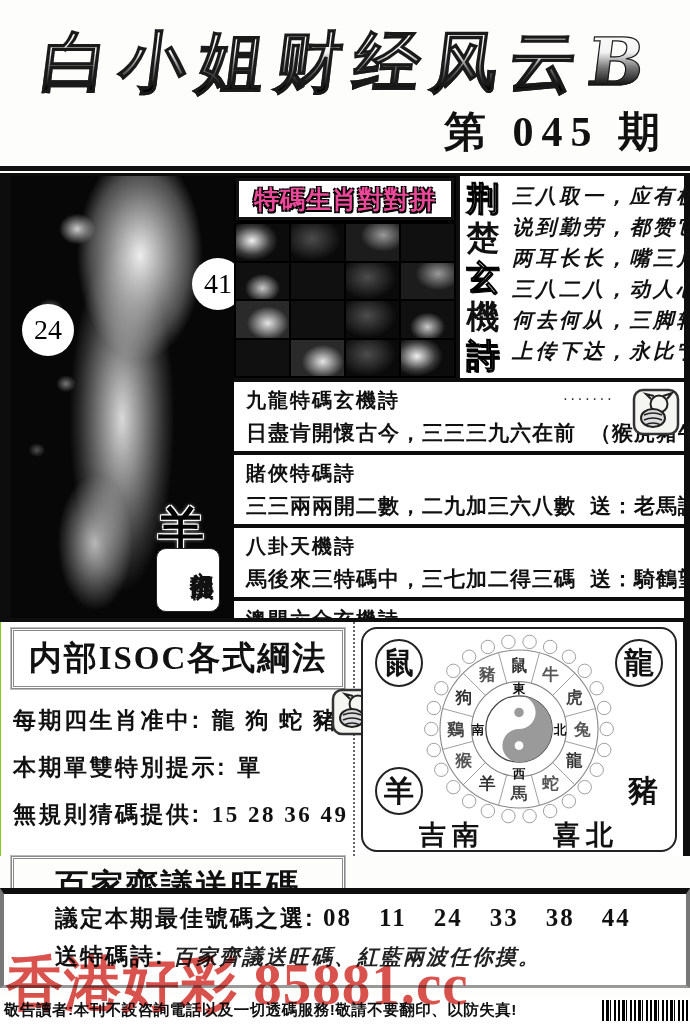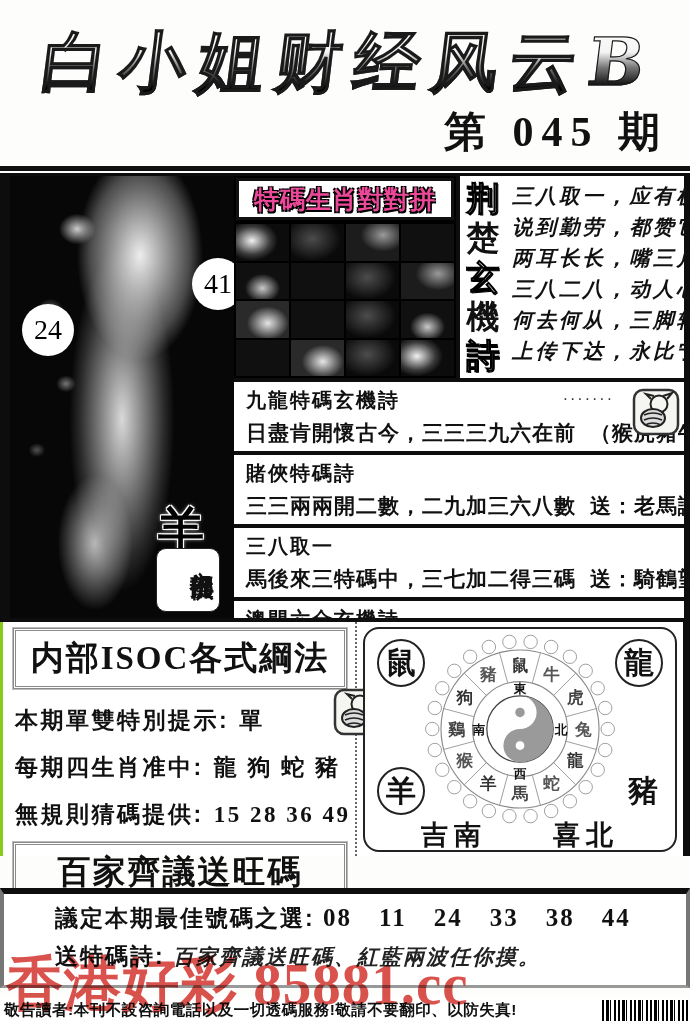--- a/index.html
+++ b/index.html
@@ -105,30 +105,30 @@
   .poem-row:last-child{border-bottom:none;}
   .poem-title{font-family:"Liberation Serif",serif;font-size:20px;font-weight:900;letter-spacing:2px;}
   .poem-line{font-family:"Liberation Serif",serif;font-size:21px;font-weight:900;letter-spacing:1px;margin-top:5px;white-space:nowrap;}
   .poem-note{margin-left:14px;}
   .poem-dots{position:absolute;right:70px;top:8px;font-size:16px;letter-spacing:2px;color:#333;}
   .stamp{position:absolute;right:2px;top:2px;}
 
   
   .lower{
     position:absolute;left:0;top:622px;width:690px;height:234px;display:flex;box-sizing:border-box;
-    border-left:3px solid #84cc16;border-right:7px solid #0d0d0d;background:#fff;
+    border-left:1px solid #84cc16;border-right:7px solid #0d0d0d;background:#fff;
   }
   .iso-box{width:352px;flex:0 0 352px;padding:6px 8px 4px 10px;box-sizing:border-box;position:relative;}
   .frame-head{
     border:3px double #8a8a8a;outline:1px solid #bbb;padding:5px 6px;text-align:center;
     font-family:"Liberation Serif",serif;font-size:33px;font-weight:900;letter-spacing:2px;white-space:nowrap;
   }
   .iso-row{margin:16px 2px 0 2px;font-size:23px;font-weight:900;letter-spacing:2.5px;white-space:nowrap;}
   .iso-row .val{margin-left:10px;font-family:"Liberation Serif",serif;}
-  .iso-footer{margin-top:12px;}
+  .iso-footer{margin-top:26px;}
 
   .divider{position:relative;width:0;border-left:2px dotted #666;}
   .divider .stamp{left:-26px;top:62px;right:auto;}
 
   .wheel-box{
     flex:1;position:relative;margin:5px 6px 4px 6px;
     border:2px solid #222;border-radius:16px;overflow:hidden;background:#fff;
   }
   .corner{
     position:absolute;font-size:30px;font-weight:900;font-family:"Liberation Serif",serif;
@@ -249,37 +249,37 @@
         <path d="M14 31 q9 -4 18 0 M14 36 q9 -4 18 0 M15 41 q8 -4 16 0" fill="none" stroke="#222" stroke-width="1.6"></path>
       </svg>
     </div>
 
     <div class="poem-row">
       <div class="poem-title">賭俠特碼詩</div>
       <div class="poem-line"><span>三三兩兩開二數，二九加三六八數</span><span class="poem-note">送：老馬識途</span></div>
     </div>
 
     <div class="poem-row">
-      <div class="poem-title">三八取一</div>
+      <div class="poem-title">八卦天機詩</div>
       <div class="poem-line"><span>馬後來三特碼中，三七加二得三碼</span><span class="poem-note">送：騎鶴望揚州</span></div>
     </div>
 
     <div class="poem-row">
       <div class="poem-title">澳門六合玄機詩</div>
       <div class="poem-line"><span>天南地北天外尋，衹在前年歲月中</span><span class="poem-note">送：排山倒海</span></div>
     </div>
   </div>
 </div>
 
 <div class="lower">
 
   <div class="iso-box">
     <div class="frame-head">内部ISOC各式綱法</div>
+    <div class="iso-row"><span>每期四生肖准中:</span><span class="val">龍 狗 蛇 豬</span></div>
     <div class="iso-row"><span>本期單雙特別提示:</span><span class="val">單</span></div>
-    <div class="iso-row"><span>每期四生肖准中:</span><span class="val">龍 狗 蛇 豬</span></div>
     <div class="iso-row"><span>無規則猜碼提供:</span><span class="val">15 28 36 49</span></div>
     <div class="frame-head iso-footer">百家齊議送旺碼</div>
   </div>
 
   <div class="divider">
     <svg class="stamp" width="52" height="56" viewBox="0 0 52 56">
       <rect x="4" y="6" width="44" height="44" rx="9" fill="#f5f5f2" stroke="#333" stroke-width="2.5"></rect>
       <circle cx="29" cy="20" r="8.5" fill="none" stroke="#222" stroke-width="2"></circle>
       <path d="M21 15 l-5 -5 l8 2 M37 15 l5 -6 l-9 3" fill="none" stroke="#222" stroke-width="2"></path>
       <ellipse cx="23" cy="34" rx="12" ry="9" fill="#ddd" stroke="#222" stroke-width="2"></ellipse>

